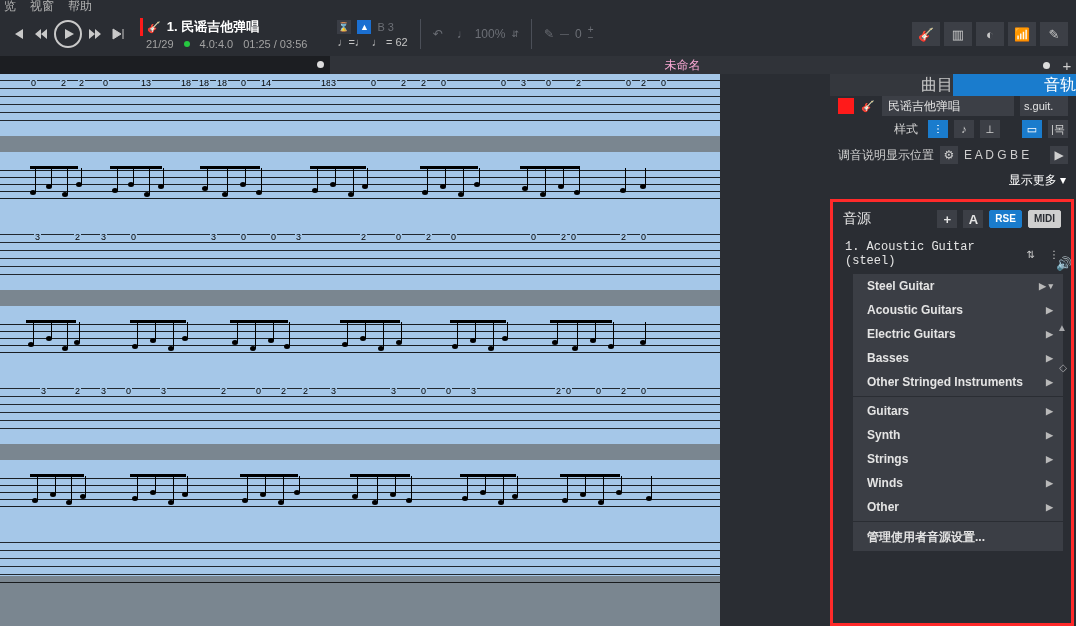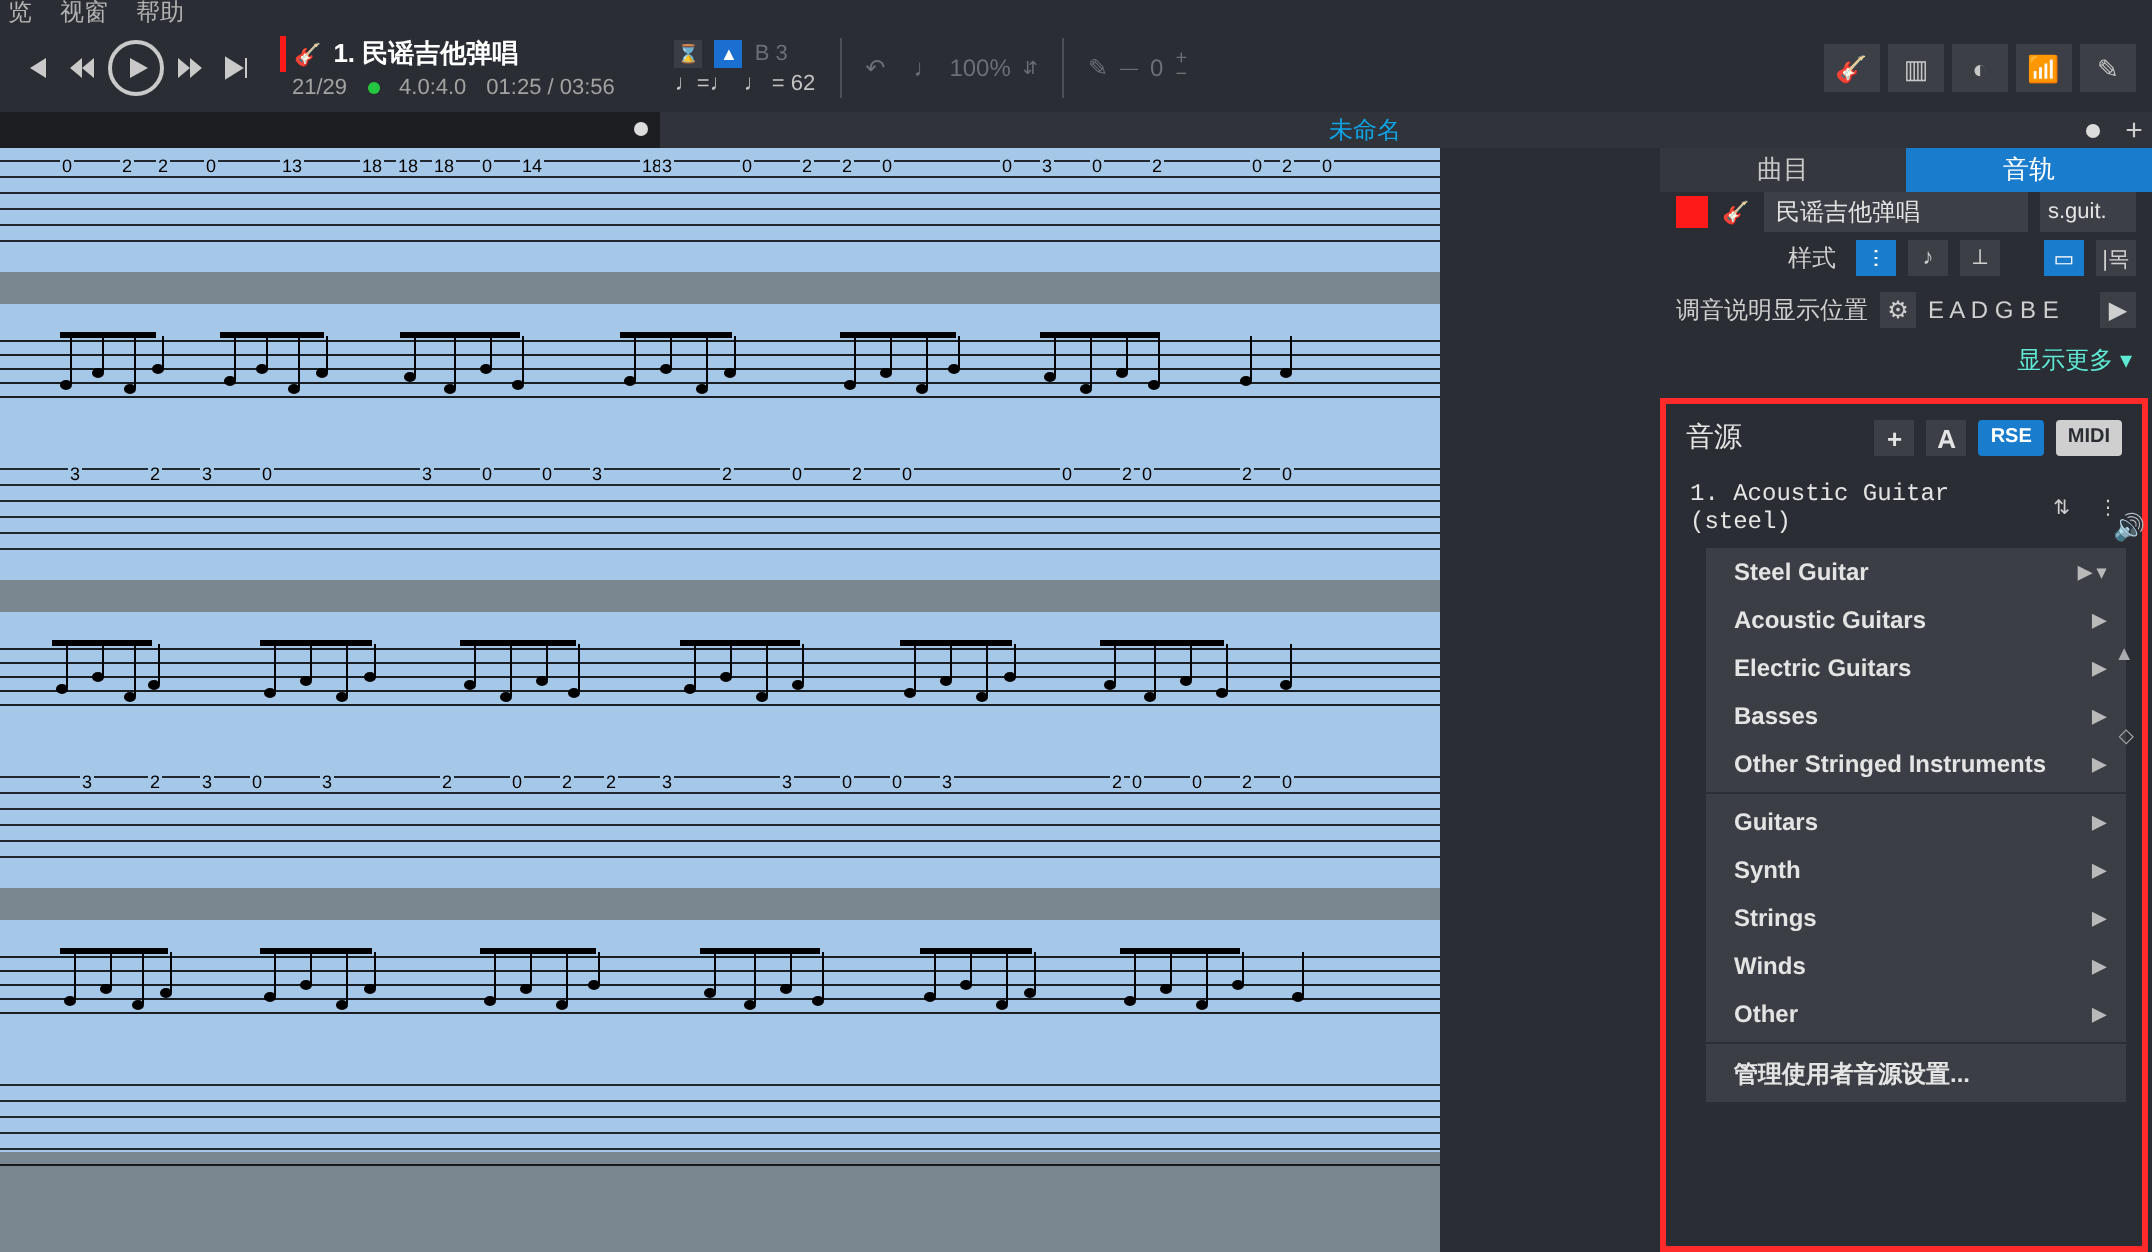--- a/index.html
+++ b/index.html
@@ -22,58 +22,58 @@
 .time-block .icon { width:14px; height:14px; display:inline-flex; align-items:center; justify-content:center; background:#3a3d45; font-size:9px; }
 .time-block .icon.blue { background:#1b6fd1; color:#fff; }
 .sep { width:1px; height:30px; background:#4b4f58; margin:0 12px; }
 .gray-ctl { display:flex; align-items:center; gap:6px; color:#6c6f76; }
 .spacer { flex:1; }
 .right-icons { display:flex; gap:4px; }
 .right-icons .ricon { width:28px; height:24px; background:#3c3f46; display:flex; align-items:center; justify-content:center; cursor:pointer; color:#c8c8c8; font-size:13px; }
 .docstrip { height:18px; background:#303339; display:flex; align-items:center; position:relative; }
 .docstrip .lbox { width:330px; height:18px; background:#1c1e22; position:relative; }
 .docstrip .lbox .dot { position:absolute; right:6px; top:5px; width:7px; height:7px; border-radius:50%; background:#dcdcdc; }
-.docstrip .title { flex:1; text-align:center; color:#0ea5e9; font-size:12px; }
+.docstrip .title { flex:1; text-align:center; color:#f9a8d4; font-size:12px; }
 .docstrip .rdot { width:7px; height:7px; border-radius:50%; background:#dcdcdc; margin:0 8px; }
 .docstrip .plus { width:18px; text-align:center; color:#cfcfcf; font-size:15px; cursor:pointer; }
 .workspace { display:flex; height:552px; }
 .score-area { width:720px; height:552px; background:#7a8690; overflow:hidden; position:relative; }
 .tab-system { background:#a5c7e8; height:62px; position:relative; border-bottom:0; }
 .tab-lines { position:absolute; left:0; right:0; top:6px; }
 .tab-lines div { height:1px; background:#000; margin-bottom:7px; opacity:0.8; }
 .tab-nums { position:absolute; top:4px; left:0; right:0; height:48px; font-size:9px; color:#000; font-family:Arial; }
 .tab-nums span { position:absolute; background:#a5c7e8; padding:0 1px; }
 .staff-system { background:#a5c7e8; height:76px; position:relative; }
 .staff-lines { position:absolute; left:0; right:0; top:18px; }
 .staff-lines div { height:1px; background:#000; margin-bottom:6px; opacity:0.85; }
 .notes { position:absolute; top:10px; left:0; right:0; height:60px; }
 .note { position:absolute; width:6px; height:5px; background:#000; border-radius:50%; }
 .stem { position:absolute; width:1px; background:#000; }
 .beam { position:absolute; height:3px; background:#000; }
 .gap-v { height:16px; background:#7a8690; }
 .midcol { width:110px; background:#2a2d33; }
 .sidebar { width:246px; background:#2a2d33; display:flex; flex-direction:column; }
 .side-tabs { height:22px; display:flex; }
-.side-tabs div { flex:1; text-align:center; line-height:22px; font-size:13px; cursor:pointer; }
+.side-tabs div { flex:1; text-align:right; line-height:22px; font-size:16px; cursor:pointer; }
 .side-tabs .inactive { background:#34373d; color:#c7c7c7; }
 .side-tabs .active { background:#1a7ccd; color:#fff; }
 .section-h { padding:10px 10px 6px 10px; font-size:14px; color:#e6e6e6; }
 .info-row { display:flex; align-items:center; gap:6px; padding:0 8px; }
 .colorbox { width:16px; height:16px; background:#ff1a1a; }
 .gtr-ic { width:16px; height:16px; display:flex; align-items:center; justify-content:center; color:#ddd; font-size:11px; }
 .name-field { flex:1; height:20px; background:#3c3f46; padding:0 6px; line-height:20px; font-size:12px; color:#e4e4e4; }
 .abbr-field { width:48px; height:20px; background:#3c3f46; padding:0 4px; line-height:20px; font-size:11px; color:#e4e4e4; }
 .style-row { display:flex; align-items:center; padding:4px 8px; gap:6px; font-size:12px; color:#cfcfcf; justify-content:flex-end; }
 .style-row .lbl { margin-right:4px; }
 .style-btn { width:20px; height:18px; background:#3c3f46; display:flex; align-items:center; justify-content:center; font-size:11px; cursor:pointer; }
 .style-btn.on { background:#1a7ccd; color:#fff; }
 .tuning-row { display:flex; align-items:center; padding:4px 8px; gap:6px; font-size:12px; color:#cfcfcf; }
 .tuning-row .gear { width:18px; height:18px; background:#3c3f46; display:flex; align-items:center; justify-content:center; }
 .play-sm { width:18px; height:18px; background:#3c3f46; display:flex; align-items:center; justify-content:center; margin-left:auto; }
-.more-row { text-align:right; padding:4px 10px; font-size:12px; color:#5eead4; }
+.more-row { text-align:right; padding:4px 10px; font-size:12px; color:#ffffff; }
 .highlight-box { border:3px solid #ff2a2a; margin:6px 2px 0 0; padding:8px 4px 0 4px; flex:1; position:relative; }
 .src-head { display:flex; align-items:center; padding:0 6px 8px 6px; gap:6px; }
 .src-head .title { font-size:14px; flex:1; }
 .src-head .btn { width:20px; height:18px; background:#3c3f46; display:flex; align-items:center; justify-content:center; font-size:13px; cursor:pointer; font-weight:bold; }
 .badge { padding:0 5px; height:18px; line-height:16px; border:1px solid #1a7ccd; color:#1a7ccd; font-size:10px; font-weight:bold; cursor:pointer; border-radius:2px; }
 .badge.fill { background:#1a7ccd; color:#fff; }
 .badge.midi { border-color:#cfcfcf; color:#cfcfcf; background:#cfcfcf; color:#2a2d33; }
 .src-sel { display:flex; align-items:center; padding:4px 8px; gap:6px; font-size:12px; }
 .src-sel .name { flex:1;font-family:Liberation Mono, monospace; }
 .src-sel .arr { font-size:10px; color:#cfcfcf; cursor:pointer; }

